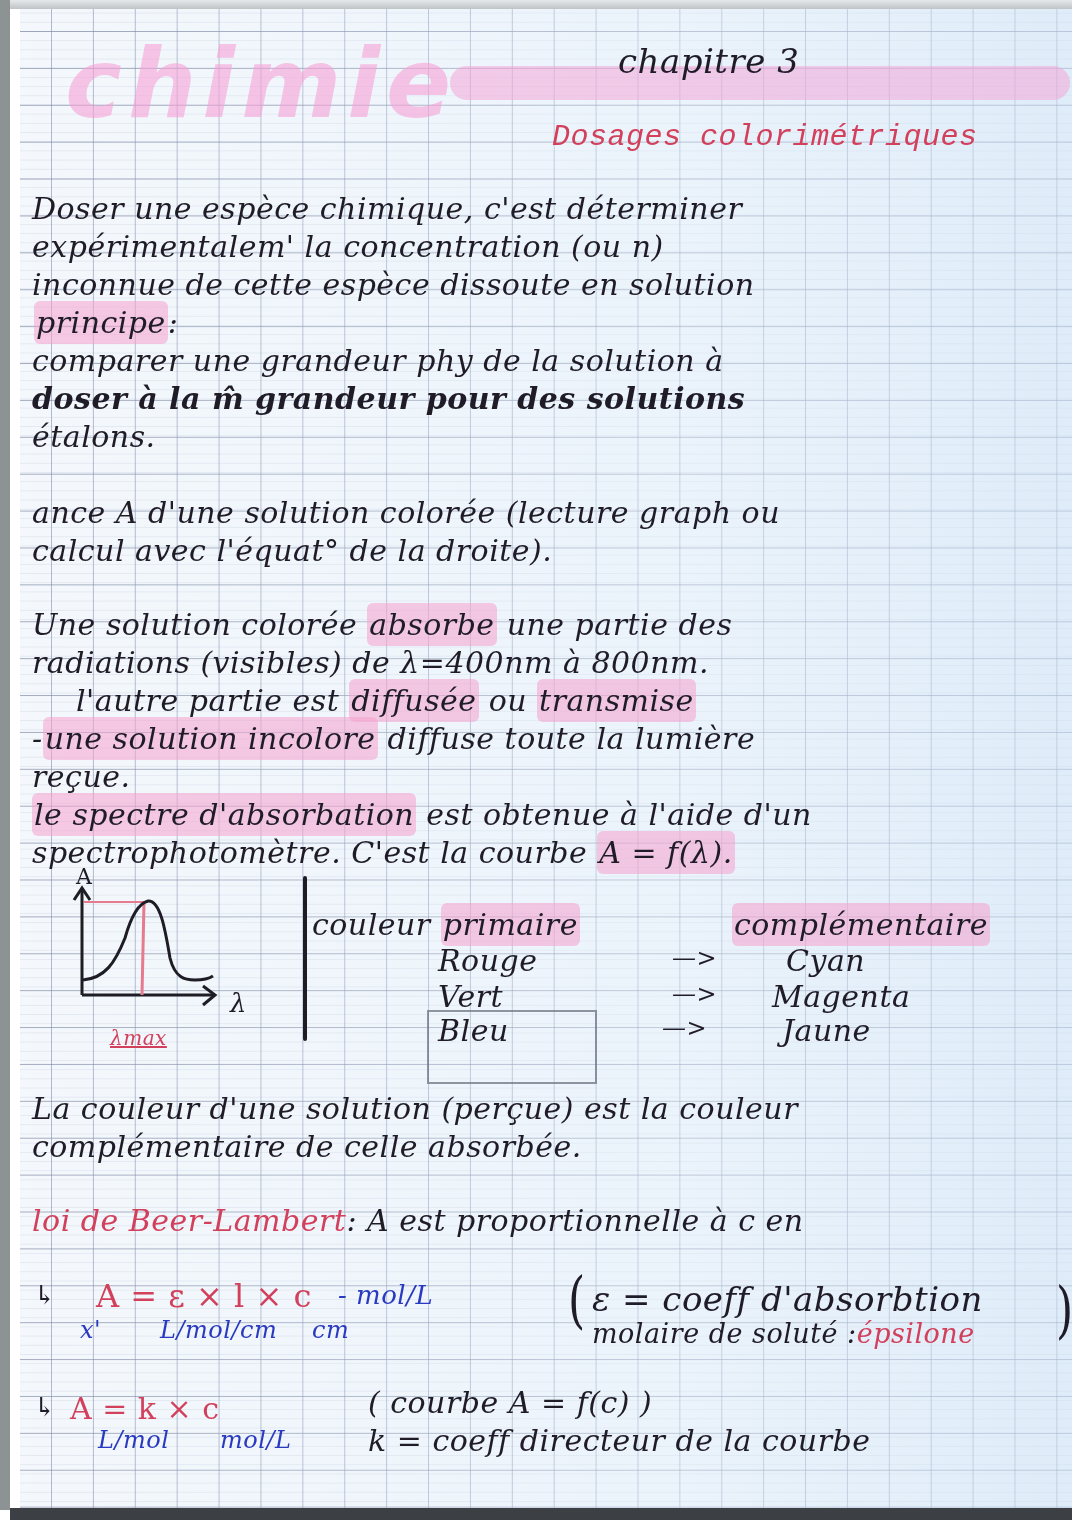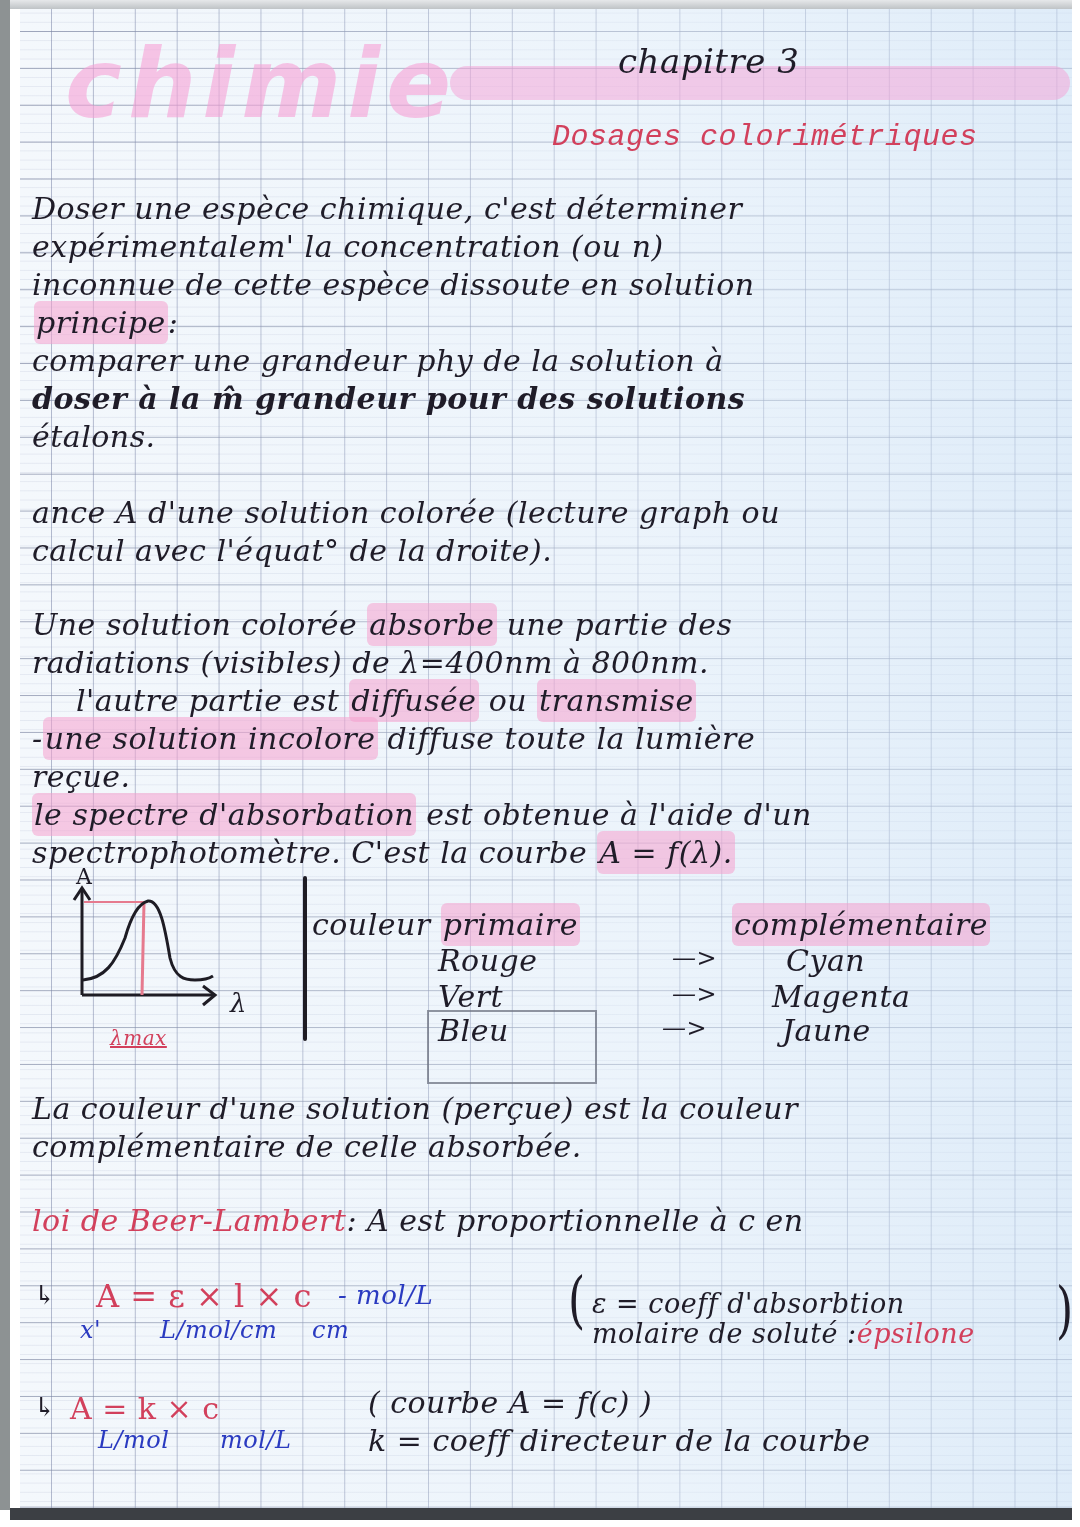--- a/index.html
+++ b/index.html
@@ -136,21 +136,21 @@
     </div>
 
     <div class="t" style="left:14px; top:1274px; font-size:26px;">↳</div>
     <div class="t red" style="left:76px; top:1272px; font-size:32px; font-style:normal;">A = ε × l × c</div>
     <div class="t blue" style="left:318px; top:1274px; font-size:26px;">- mol/L</div>
     <div class="t blue" style="left:60px; top:1310px; font-size:24px;">x'</div>
     <div class="t blue" style="left:140px; top:1310px; font-size:24px;">L/mol/cm</div>
     <div class="t blue" style="left:292px; top:1310px; font-size:24px;">cm</div>
 
     <div class="t" style="left:548px; top:1270px; font-size:44px; font-style:normal; transform:scaleY(1.4);">(</div>
-    <div class="t" style="left:572px; top:1274px; font-size:27px;margin-top:8px;">ε = coeff d'absorbtion</div>
+    <div class="t" style="left:572px; top:1274px; font-size:34px;">ε = coeff d'absorbtion</div>
     <div class="t" style="left:572px; top:1312px; font-size:27px;font-style:italic;">
       <span>molaire de soluté :</span><span class="red">épsilone</span>
     </div>
     <div class="t" style="left:1036px; top:1280px; font-size:44px; font-style:normal; transform:scaleY(1.4);">)</div>
 
     <div class="t" style="left:14px; top:1386px; font-size:26px;">↳</div>
     <div class="t red" style="left:50px; top:1386px; font-size:30px; font-style:normal;">A = k × c</div>
     <div class="t" style="left:348px; top:1380px;">( courbe A = f(c) )</div>
     <div class="t blue" style="left:78px; top:1420px; font-size:24px;">L/mol</div>
     <div class="t blue" style="left:200px; top:1420px; font-size:24px;">mol/L</div>

